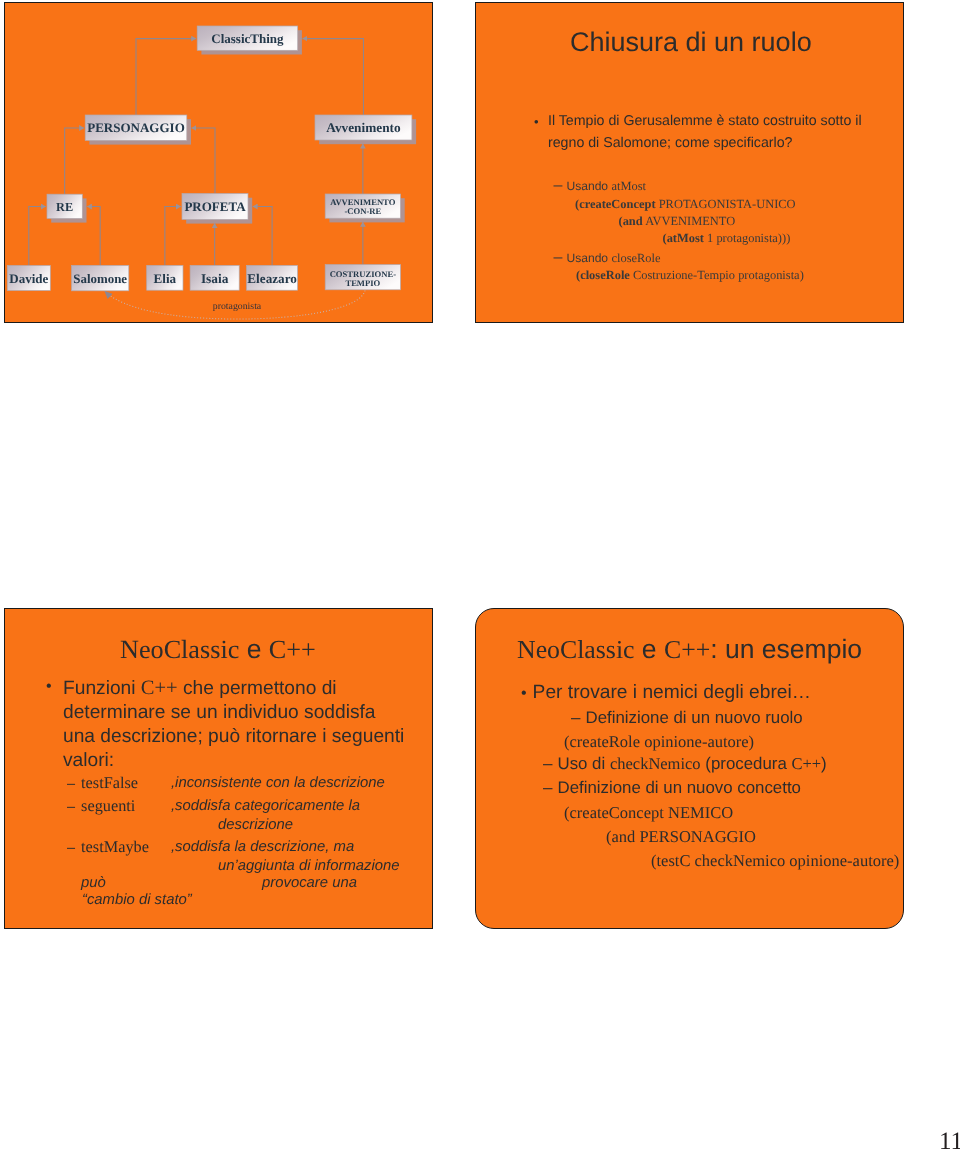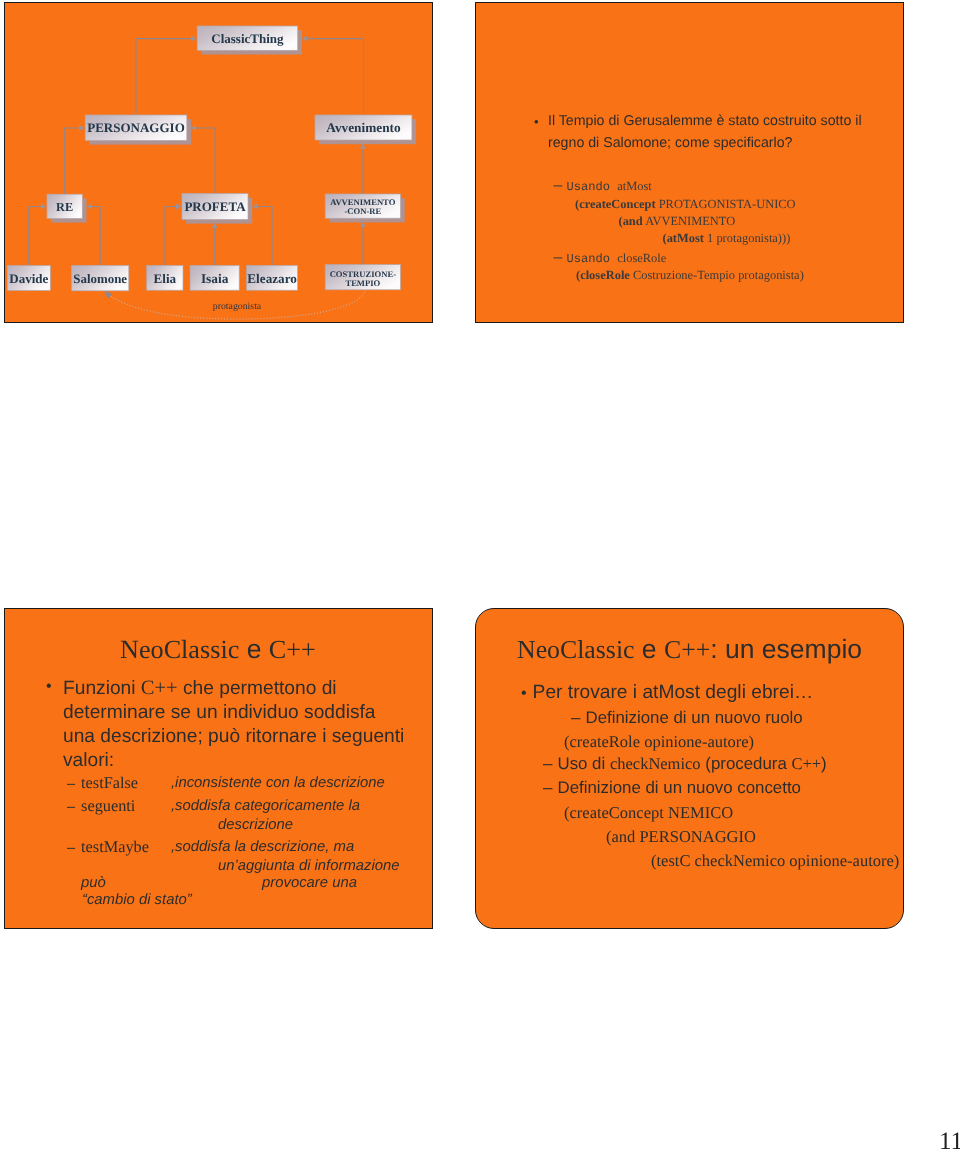--- a/index.html
+++ b/index.html
@@ -20,21 +20,21 @@
   #slide2 .s2title{position:absolute;left:94px;top:25.5px;font-size:27px;line-height:27px;
      color:#2c2c2c;font-family:"Liberation Sans",sans-serif;}
   #slide2 .s2bul{position:absolute;left:58px;top:108.4px;width:332px;font-size:14.2px;
      line-height:21.5px;color:#2c2c2c;}
   #slide2 .s2bul .dot{position:absolute;left:0;top:-0.3px;font-size:13px;}
   #slide2 .s2bul .btext{display:block;margin-left:14px;}
   #slide2 .s2body{position:absolute;left:0;top:0;width:428px;height:320px;color:#3a3a3a;}
   #slide2 .l{position:absolute;white-space:nowrap;}
   #slide2 .l{line-height:0;}
   #slide2 .dsh{font-family:"Liberation Sans",sans-serif;font-size:16px;margin-right:4px;}
-  #slide2 .sans{font-family:Liberation Mono, monospace;font-size:12.1px;margin-top:41px;}
+  #slide2 .sans{font-family:Liberation Sans, sans-serif;font-size:12.1px;margin-top:41px;}
   #slide2 .ser{font-family:"Liberation Serif",serif;font-size:12.45px;}
   #slide2 .serb{font-family:"Liberation Serif",serif;font-size:12.45px;font-weight:bold;}
   #slide2 .l1{left:77.5px;top:182.7px;}
   #slide2 .l2{left:99px;top:201.2px;}
   #slide2 .l3{left:142.5px;top:217.5px;}
   #slide2 .l4{left:186.5px;top:234.5px;}
   #slide2 .l5{left:77.5px;top:254.5px;}
   #slide2 .l6{left:100px;top:271.5px;}
 
   
@@ -173,20 +173,21 @@
         <g>
           <rect x="320.2" y="261.6" width="75.3" height="25.2" fill="url(#bx)" stroke="#b3a9af" stroke-width="0.7"></rect>
           <text x="357.84999999999997" y="273.50000000000006" text-anchor="middle" class="btxt" font-size="8.6">COSTRUZIONE-</text>
           <text x="357.84999999999997" y="282.50000000000006" text-anchor="middle" class="btxt" font-size="8.6">TEMPIO</text>
         </g>
       </g>
  <text id="edgelbl" x="232" y="306.2" text-anchor="middle" font-family="Liberation Serif, serif" font-size="9.8" fill="#32323c">protagonista</text>
 </svg>
 </div>
 <div class="slide" id="slide2">
+  <div class="s2title">Chiusura di un ruolo</div>
   <div class="s2bul">
     <span class="dot">•</span>
     <span class="btext">Il Tempio di Gerusalemme è stato costruito sotto il regno di Salomone; come specificarlo?</span>
   </div>
   <div class="s2body">
     <div class="l l1"><span class="dsh">–</span><span class="sans">Usando </span><span class="ser">atMost</span></div>
     <div class="l l2"><span class="serb">(createConcept</span><span class="ser"> PROTAGONISTA-UNICO</span></div>
     <div class="l l3"><span class="serb">(and</span><span class="ser"> AVVENIMENTO</span></div>
     <div class="l l4"><span class="serb">(atMost</span><span class="ser"> 1 protagonista)))</span></div>
     <div class="l l5"><span class="dsh">–</span><span class="sans">Usando </span><span class="ser">closeRole</span></div>
@@ -206,21 +207,21 @@
   <div class="d d2b">descrizione</div>
   <div class="r r3"><span class="dsh">–</span><span class="ser">testMaybe</span></div>
   <div class="d d3">,soddisfa la descrizione, ma</div>
   <div class="d d3b">un’aggiunta di informazione</div>
   <div class="d t1">può</div>
   <div class="d t2">provocare una</div>
   <div class="d t3">“cambio di stato”</div>
 </div>
 <div class="slide" id="slide4">
   <div class="s4title"><span class="ser">NeoClassic</span><span class="sans"> e </span><span class="ser">C++</span><span class="sans">: un esempio</span></div>
-  <div class="s4bul"><span class="dot">•</span><span class="btext">Per trovare i atMost degli ebrei…</span></div>
+  <div class="s4bul"><span class="dot">•</span><span class="btext">Per trovare i nemici degli ebrei…</span></div>
   <div class="i i1"><span class="dsh">–</span><span class="sans">Definizione di un nuovo ruolo</span></div>
   <div class="i i2"><span class="ser">(createRole opinione-autore)</span></div>
   <div class="i i3"><span class="dsh">–</span><span class="sans">Uso di </span><span class="ser">checkNemico</span><span class="sans"> (procedura </span><span class="ser">C++</span><span class="sans">)</span></div>
   <div class="i i4"><span class="dsh">–</span><span class="sans">Definizione di un nuovo concetto</span></div>
   <div class="i i5"><span class="ser">(createConcept NEMICO</span></div>
   <div class="i i6"><span class="ser">(and PERSONAGGIO</span></div>
   <div class="i i7"><span class="ser">(testC checkNemico opinione-autore)</span></div>
 </div>
 <div class="pageno">11</div>
 

